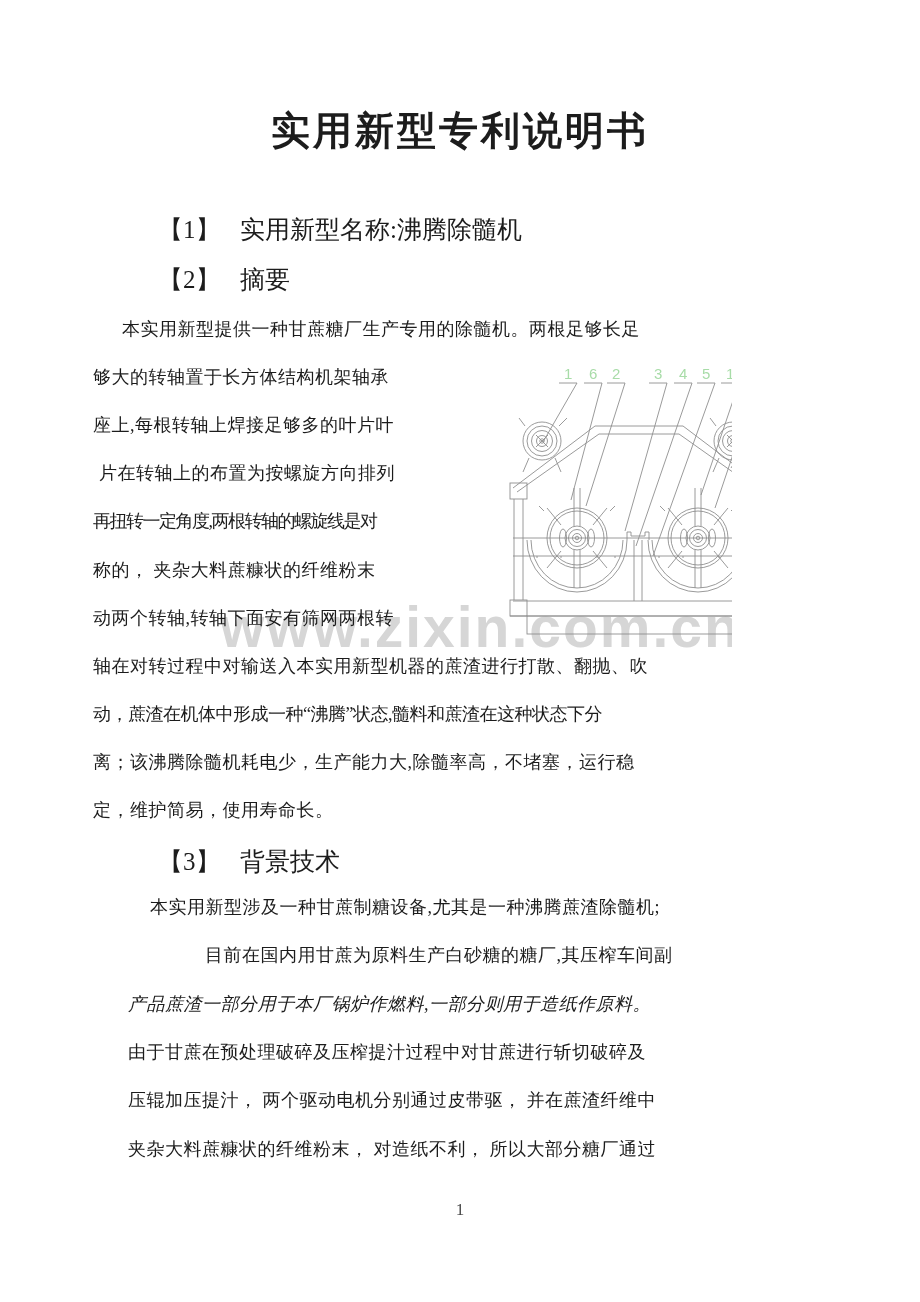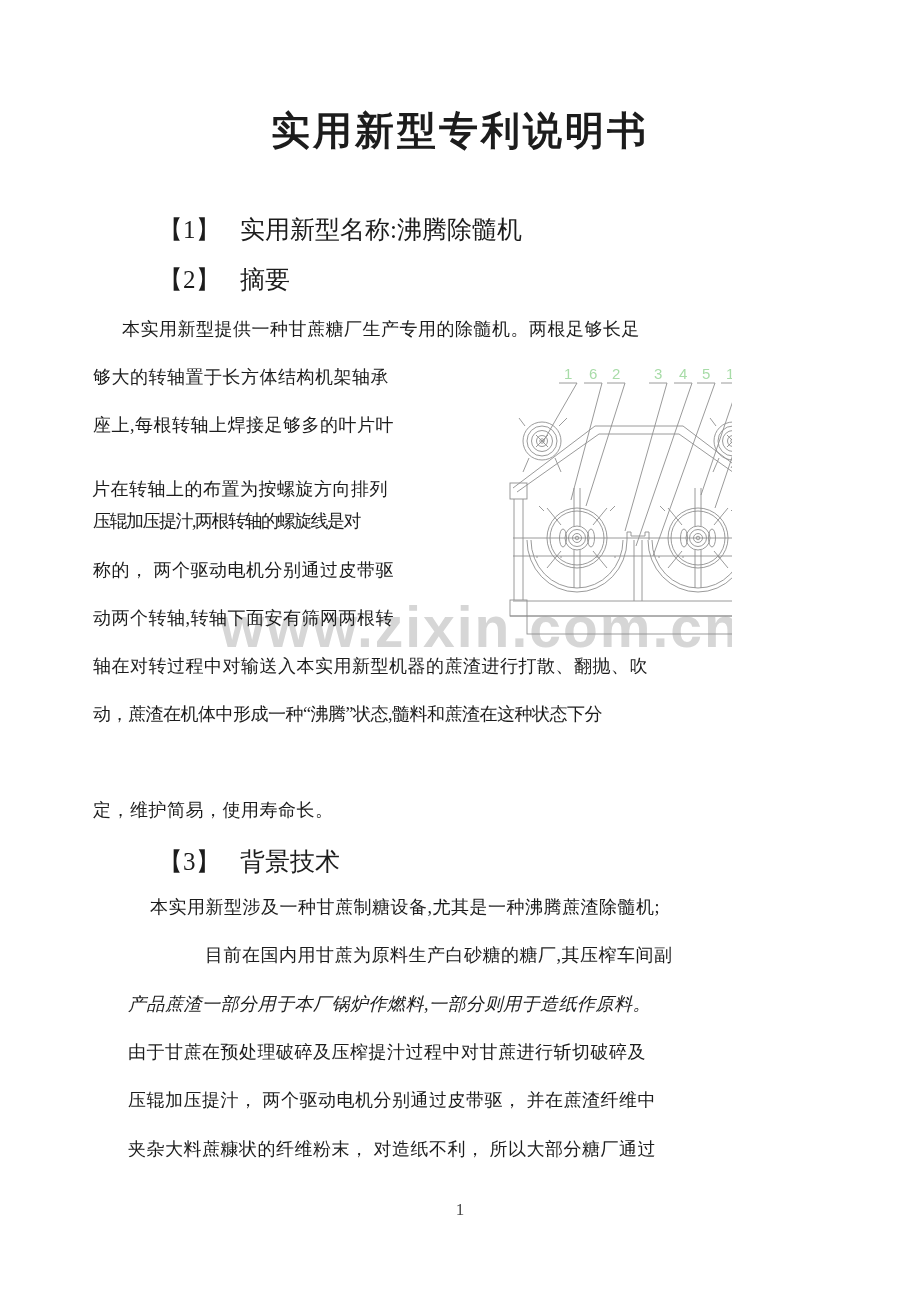--- a/index.html
+++ b/index.html
@@ -50,26 +50,27 @@
   </div>
 
   <div class="sec-row" style="top:263px;height:30px;width:920px;">
     <span class="sec-label">【2】</span>
     <span class="sec-heading">摘要</span>
   </div>
 
   <div class="tline" style="left:122px;top:315px;">本实用新型提供一种甘蔗糖厂生产专用的除髓机。两根足够长足</div>
   <div class="tline" style="left:93px;top:363px;">够大的转轴置于长方体结构机架轴承</div>
   <div class="tline" style="left:93px;top:411px;">座上,每根转轴上焊接足够多的叶片叶</div>
-  <div class="tline" style="left:92px;top:459px;margin-top:16px;">片在转轴上的布置为按螺旋方向排列</div>
-  <div class="tline" style="left:93px;top:507px;letter-spacing:-1.5px;">压辊加压提汁,两根转轴的螺旋线是对</div>
-  <div class="tline" style="left:93px;top:556px;">称的， 两个驱动电机分别通过皮带驱</div>
+  <div class="tline" style="left:99px;top:459px;">片在转轴上的布置为按螺旋方向排列</div>
+  <div class="tline" style="left:93px;top:507px;letter-spacing:-1.5px;">再扭转一定角度,两根转轴的螺旋线是对</div>
+  <div class="tline" style="left:93px;top:556px;">称的， 夹杂大料蔗糠状的纤维粉末</div>
   <div class="tline" style="left:93px;top:604px;">动两个转轴,转轴下面安有筛网两根转</div>
   <div class="tline" style="left:93px;top:652px;">轴在对转过程中对输送入本实用新型机器的蔗渣进行打散、翻抛、吹</div>
   <div class="tline" style="left:93px;top:700px;letter-spacing:-0.5px;">动，蔗渣在机体中形成一种“沸腾”状态,髓料和蔗渣在这种状态下分</div>
+  <div class="tline" style="left:93px;top:748px;">离；该沸腾除髓机耗电少，生产能力大,除髓率高，不堵塞，运行稳</div>
   <div class="tline" style="left:93px;top:796px;">定，维护简易，使用寿命长。</div>
 
   <div class="sec-row" style="top:845px;height:30px;width:920px;">
     <span class="sec-label">【3】</span>
     <span class="sec-heading">背景技术</span>
   </div>
 
   <div class="tline" style="left:150px;top:893px;">本实用新型涉及一种甘蔗制糖设备,尤其是一种沸腾蔗渣除髓机;</div>
   <div class="tline" style="left:205px;top:941px;">目前在国内用甘蔗为原料生产白砂糖的糖厂,其压榨车间副</div>
   <div class="tline" style="left:128px;top:990px;font-style:italic;">产品蔗渣一部分用于本厂锅炉作燃料,一部分则用于造纸作原料。</div>

